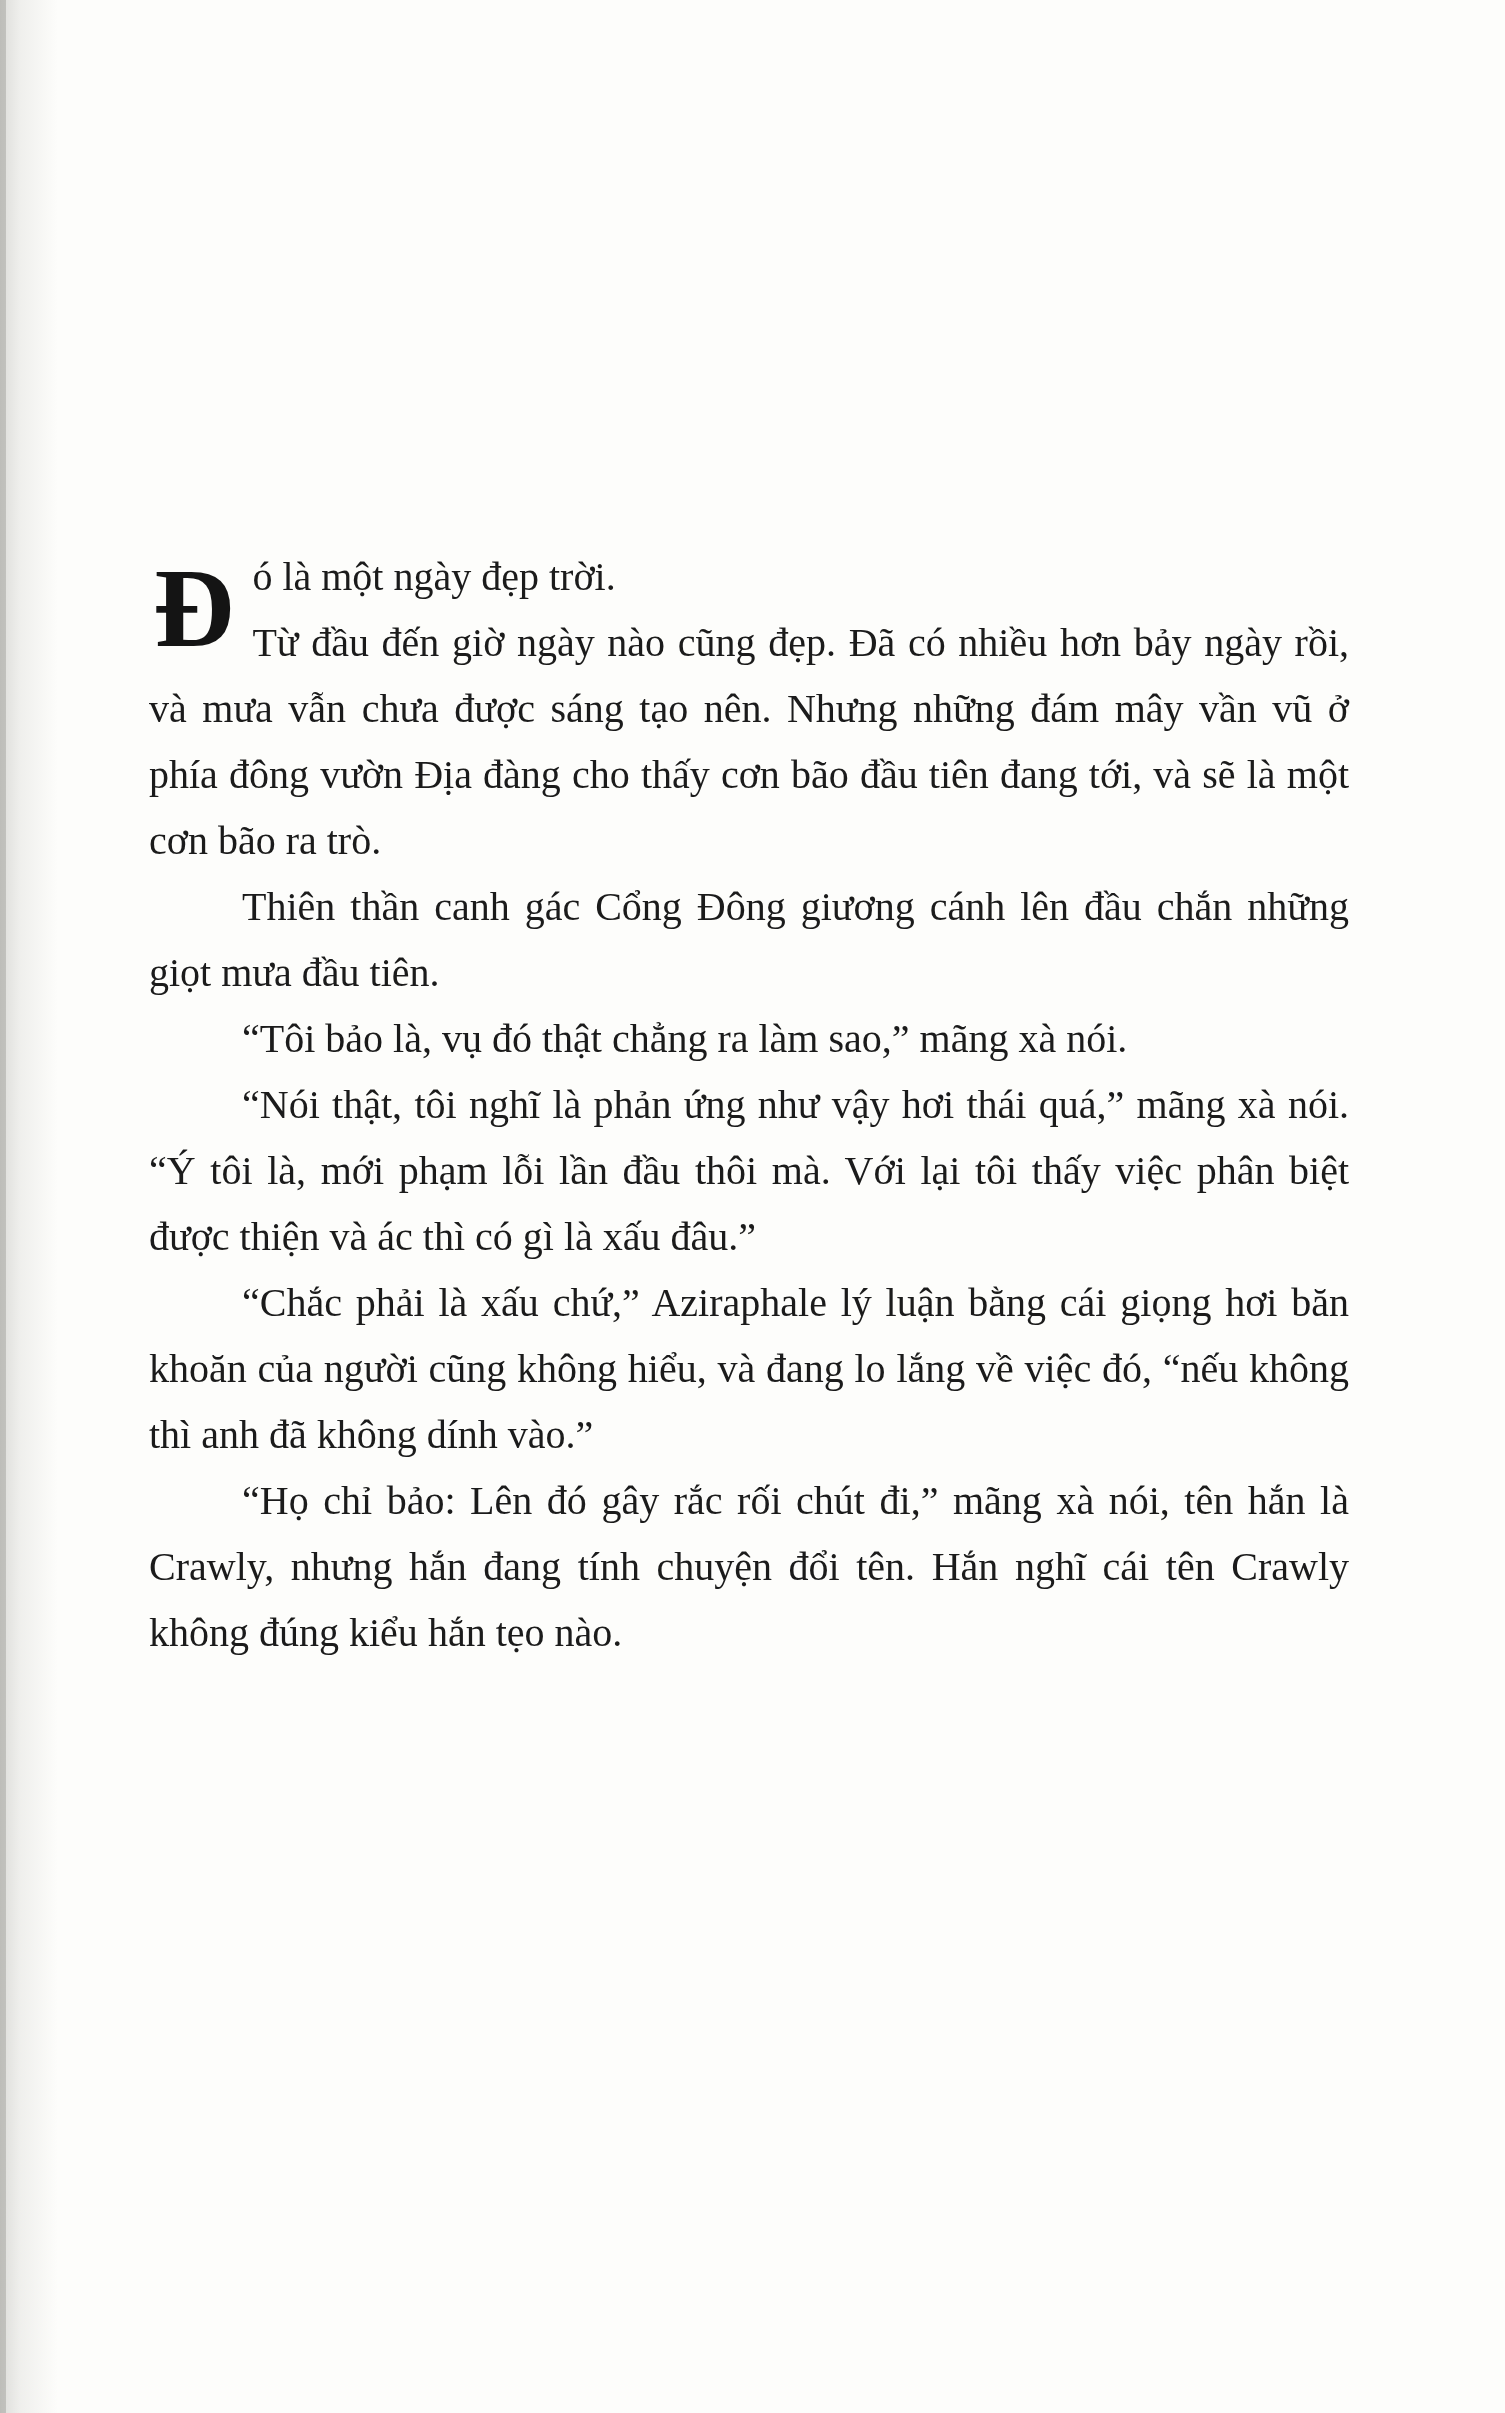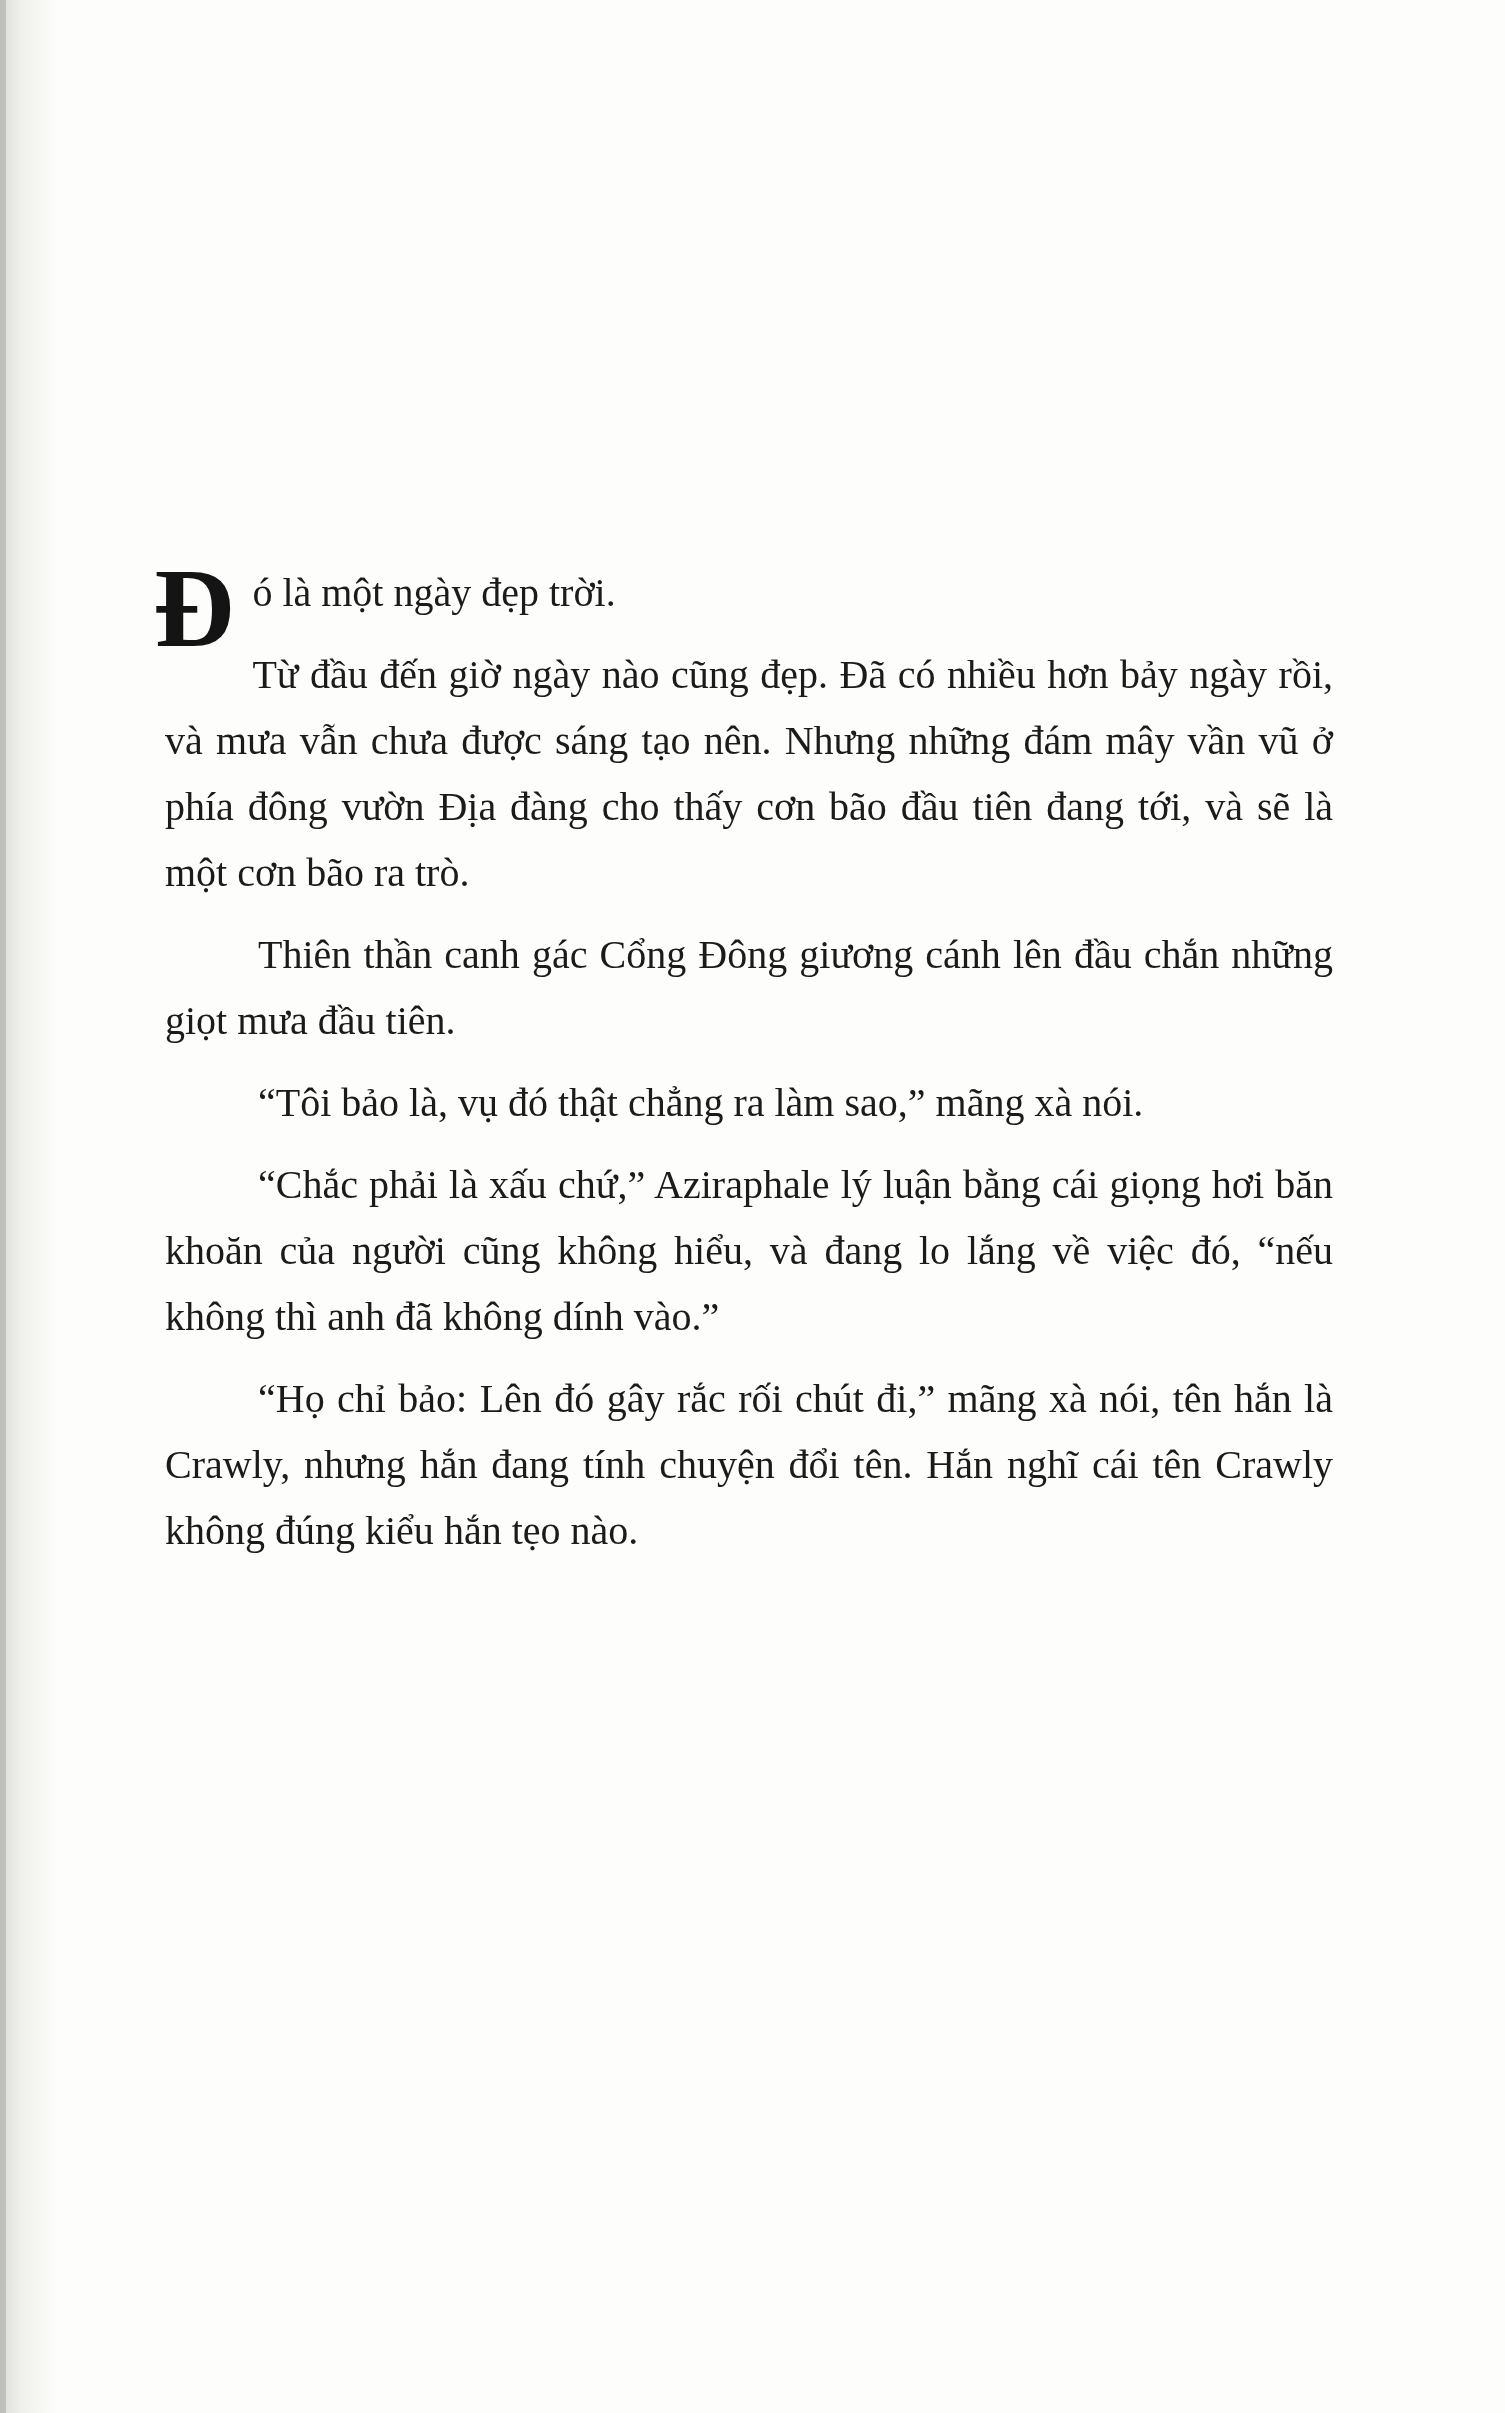--- a/index.html
+++ b/index.html
@@ -39,21 +39,21 @@
     left: 149px;
     top: 544px;
     width: 1200px;
     font-size: 40px;
     line-height: 66px;
     color: #1b1b1b;
     text-align: justify;
     text-justify: inter-word;
   }
   .text-block p {
-    margin: 16px;
+    margin: 0;
     padding: 0;
   }
   .para.indent {
     text-indent: 93px;
   }
   .dropcap {
     float: left;
     width: 90px;
     height: 127px;
     font-size: 112px;
@@ -73,17 +73,18 @@
   <div class="scan-edge-left"></div>
   <div class="scan-edge-line"></div>
 
   <div class="text-block">
     <span class="dropcap">Đ</span>
 
   <p class="para opening"><span>ó là một ngày đẹp trời.</span></p>
       <p class="para flow"><span>Từ đầu đến giờ ngày nào cũng đẹp. Đã có nhiều hơn bảy ngày rồi, và mưa vẫn chưa được sáng tạo nên. Nhưng những đám mây vần vũ ở phía đông vườn Địa đàng cho thấy cơn bão đầu tiên đang tới, và sẽ là một cơn bão ra trò.</span></p>
       <p class="para indent"><span>Thiên thần canh gác Cổng Đông giương cánh lên đầu chắn những giọt mưa đầu tiên.</span></p>
       <p class="para indent"><span>“Tôi </span><span class="em">bảo là</span><span>, vụ đó thật chẳng ra làm sao,” mãng xà nói.</span></p>
+      <p class="para indent"><span>“Nói thật, tôi nghĩ là phản ứng như vậy hơi thái quá,” mãng xà nói. “Ý tôi là, mới phạm lỗi lần đầu thôi mà. Với lại tôi thấy việc phân biệt được thiện và ác thì có gì là xấu đâu.”</span></p>
       <p class="para indent"><span>“Chắc phải </span><span class="em">là</span><span> xấu chứ,” Aziraphale lý luận bằng cái giọng hơi băn khoăn của người cũng không hiểu, và đang lo lắng về việc đó, “nếu không thì </span><span class="em">anh</span><span> đã không dính vào.”</span></p>
       <p class="para indent"><span>“Họ chỉ bảo: Lên đó gây rắc rối chút đi,” mãng xà nói, tên hắn là Crawly, nhưng hắn đang tính chuyện đổi tên. Hắn nghĩ cái tên Crawly không đúng kiểu </span><span class="em">hắn</span><span> tẹo nào.</span></p>
     </div>
 </div>
 
 
 </body></html>

